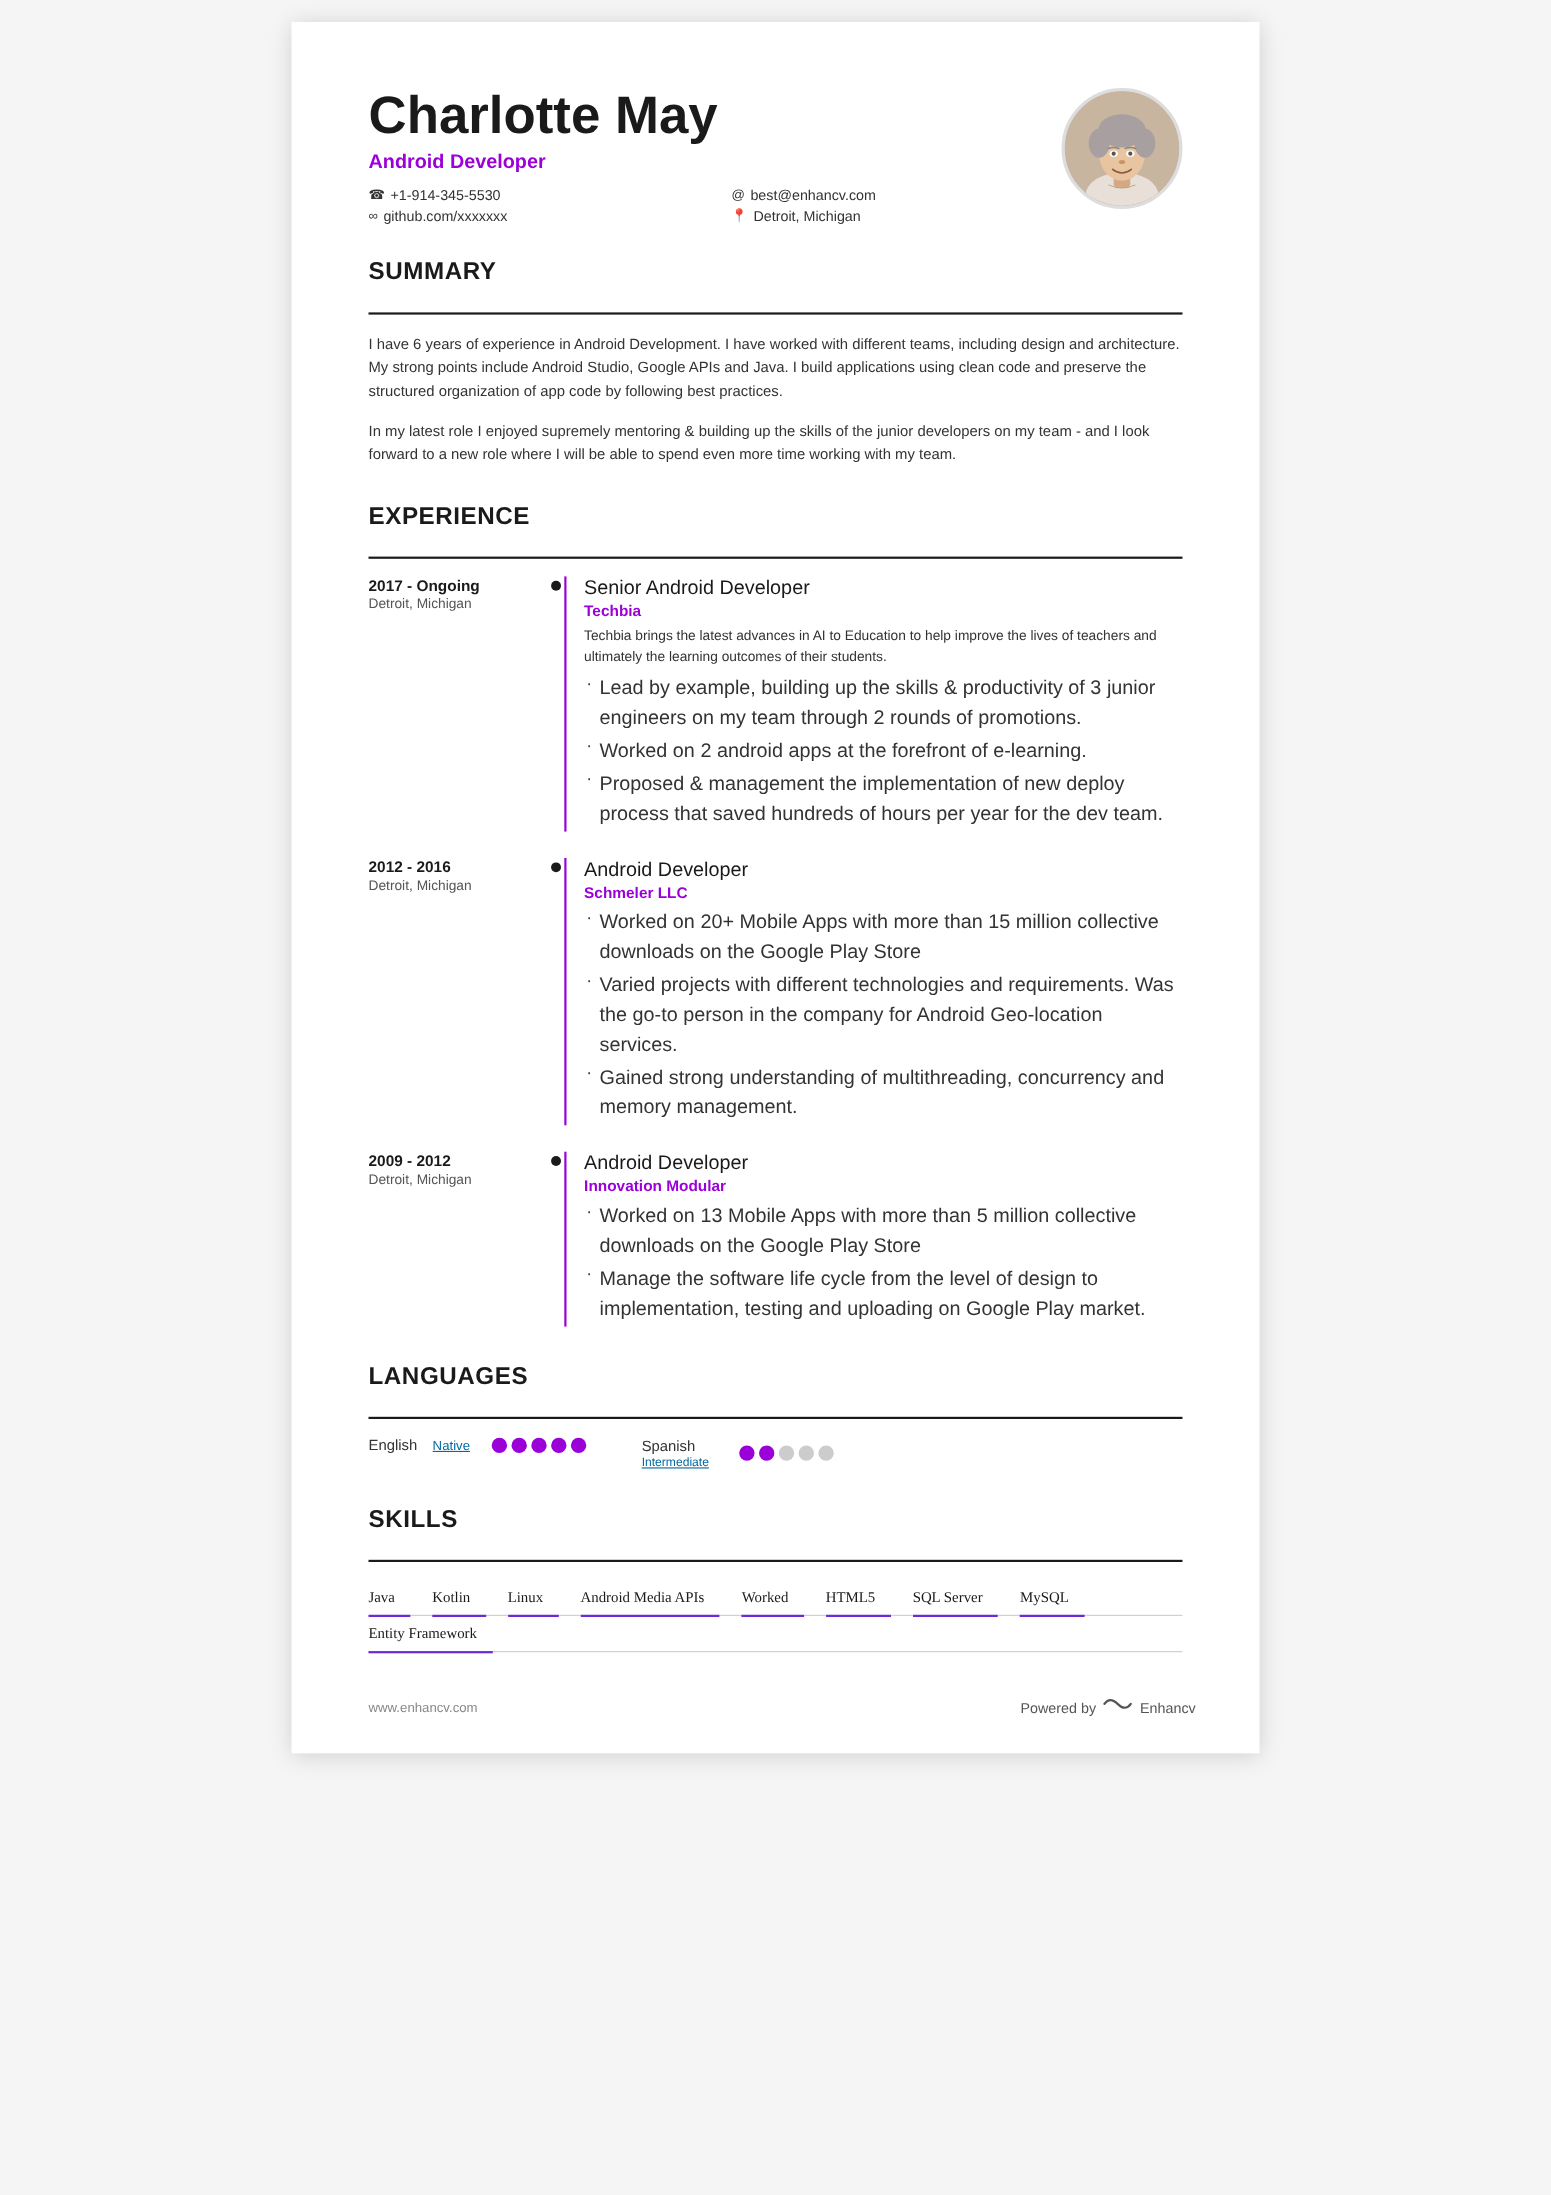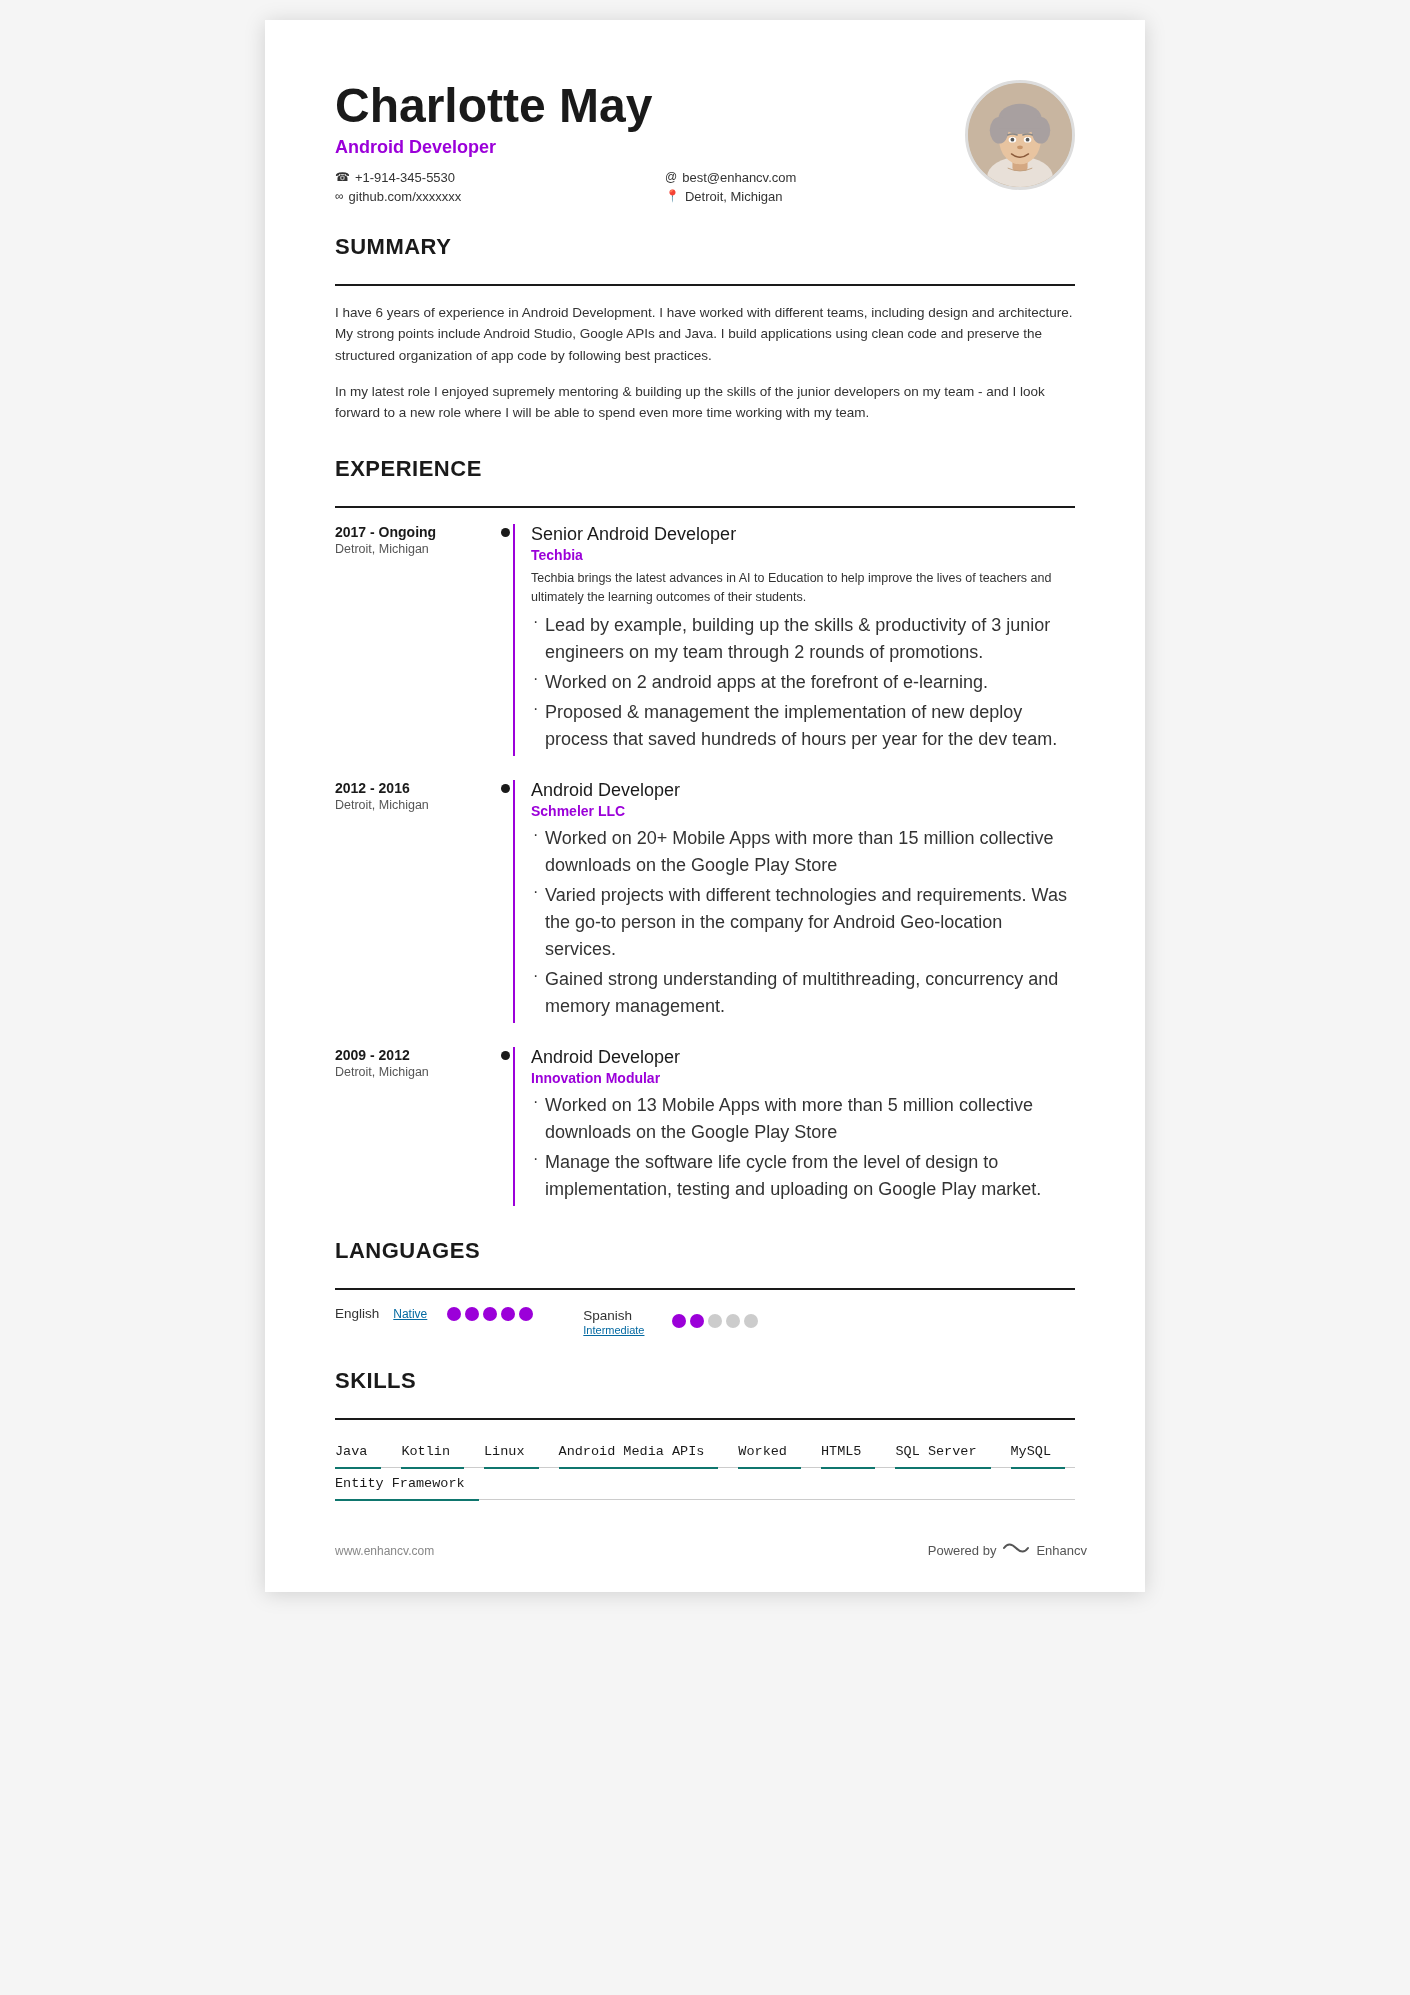--- a/index.html
+++ b/index.html
@@ -215,25 +215,25 @@
     .dot-filled { background: #9b00d9; }
     .dot-empty { background: #ccc; }
     
     .skills-row {
       display: flex;
       flex-wrap: wrap;
       gap: 0;
       border-bottom: 1px solid #ccc;
     }
     .skill-item {
-      font-family: Liberation Mono, monospace;
+      font-family: Liberation Serif, serif;
       font-size: 13.5px;
       color: #1a1a1a;
       padding: 8px 14px 8px 0;
-      border-bottom: 2px solid #0f766e;
+      border-bottom: 2px solid #6d28d9;
       margin-right: 20px;
       margin-bottom: -2px;
     }
     .skill-item:last-child { margin-right: 0; }
     
     .footer {
       position: absolute;
       bottom: 30px;
       left: 70px;
       right: 58px;

